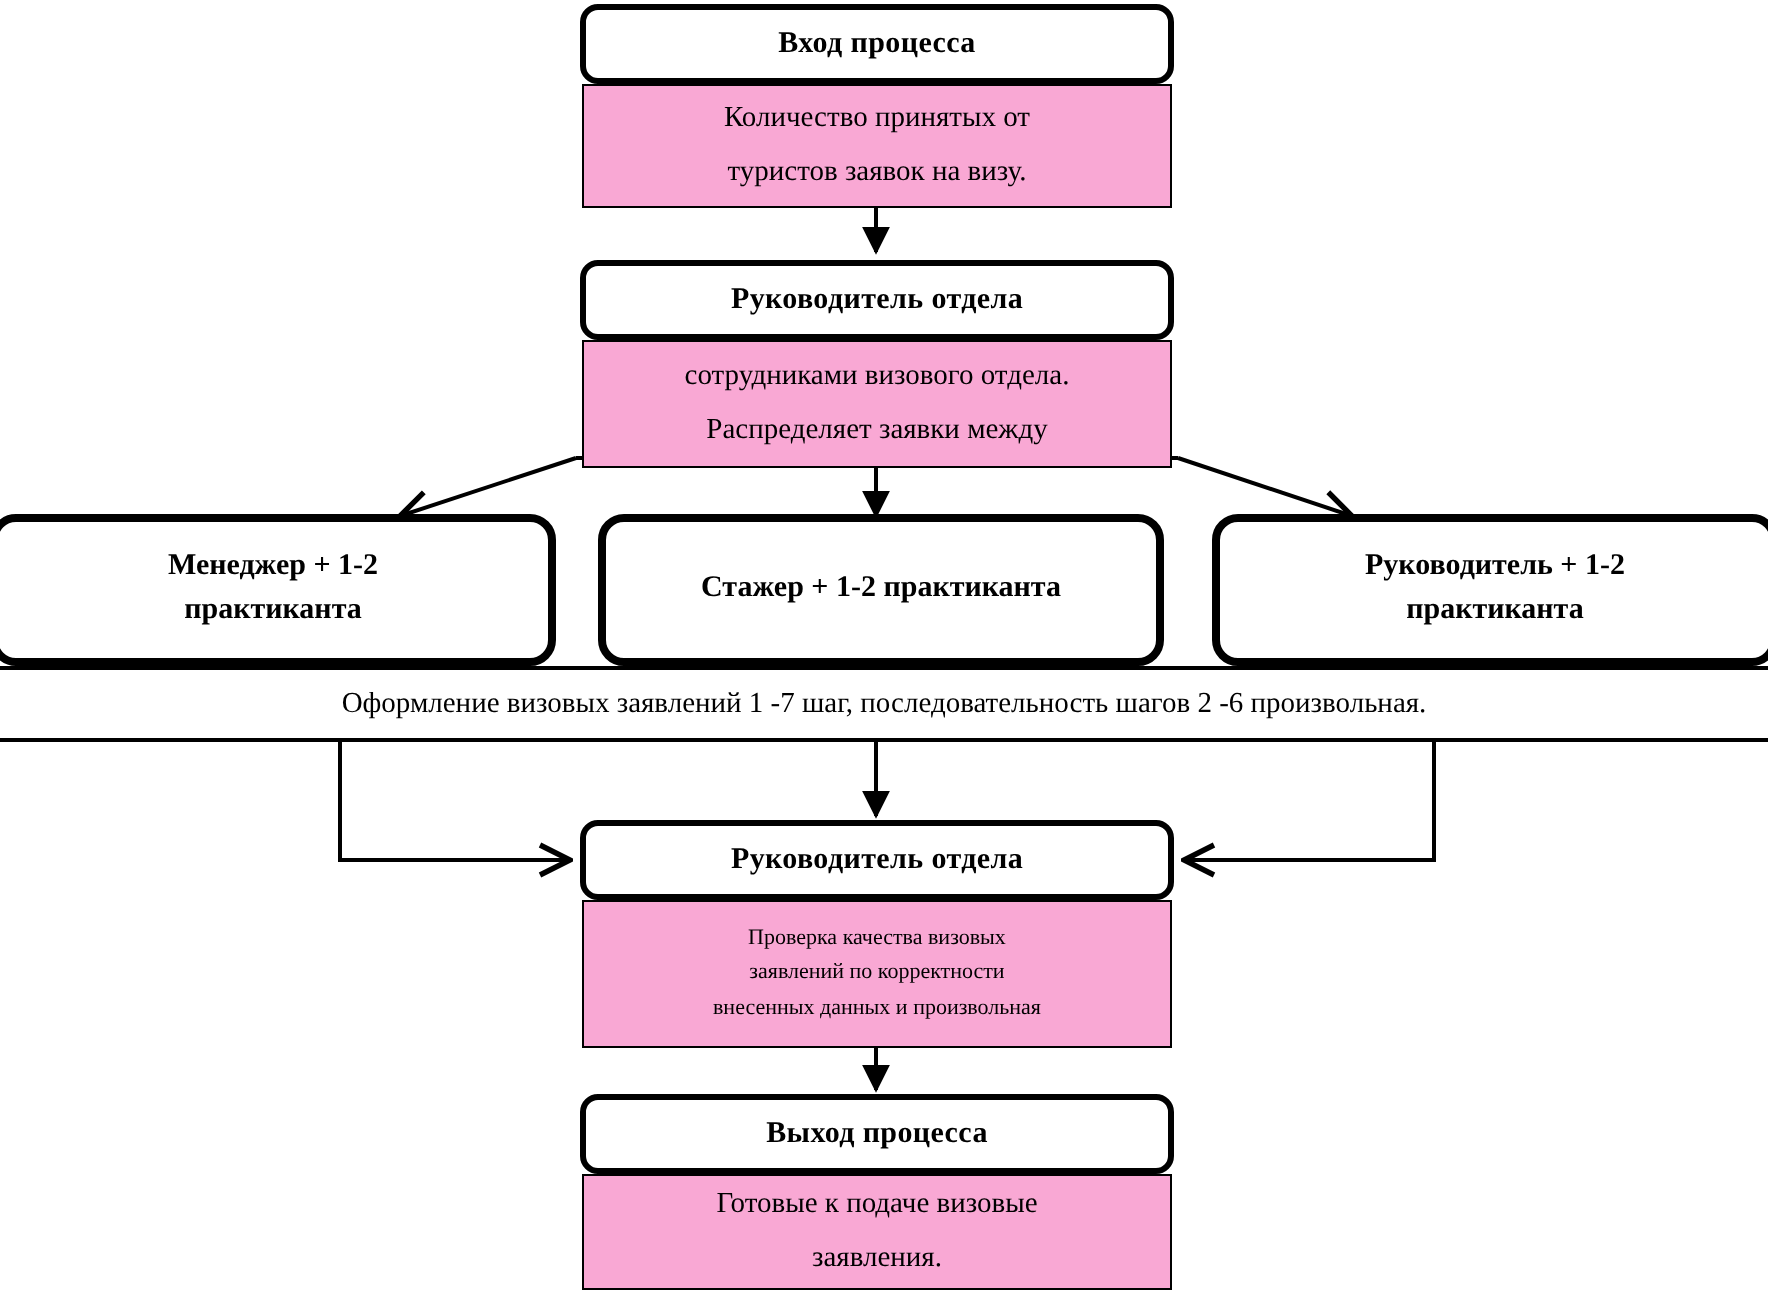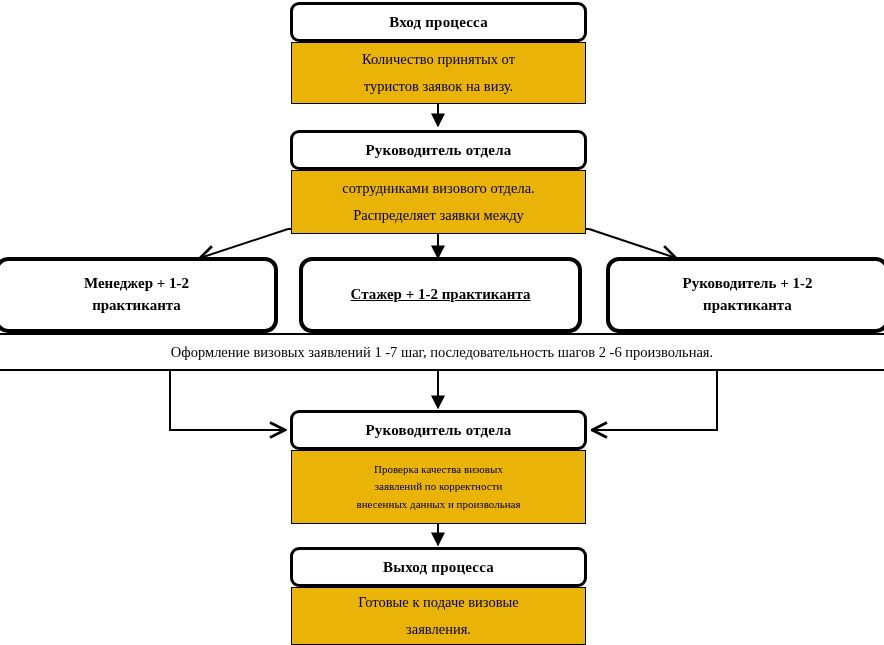--- a/index.html
+++ b/index.html
@@ -34,21 +34,21 @@
     justify-content: center;
     font-weight: bold;
     font-size: 15px;
     letter-spacing: 0.2px;
     z-index: 3;
   }
   .node-body {
     position: absolute;
     box-sizing: border-box;
     border: 1.5px solid #000;
-    background: #eab308;
+    background: #f9a8d4;
     display: flex;
     flex-direction: column;
     align-items: center;
     justify-content: center;
     font-size: 14.5px;
     line-height: 1.85;
     text-align: center;
     z-index: 2;
   }
   .role-box {
@@ -138,21 +138,21 @@
     </div>
   </div>
 
   <div class="role-box" style="left:-5px; top:257px; width:283px; height:76px;">
     <div>
       <div>Менеджер + 1-2</div>
       <div>практиканта</div>
     </div>
   </div>
 
-  <div class="role-box" style="left:299px; top:257px; width:283px; height:76px;text-decoration:underline;">
+  <div class="role-box" style="left:299px; top:257px; width:283px; height:76px;">
     <div>
       <div>Стажер + 1-2 практиканта</div>
     </div>
   </div>
 
   <div class="role-box" style="left:606px; top:257px; width:283px; height:76px;">
     <div>
       <div>Руководитель + 1-2</div>
       <div>практиканта</div>
     </div>

